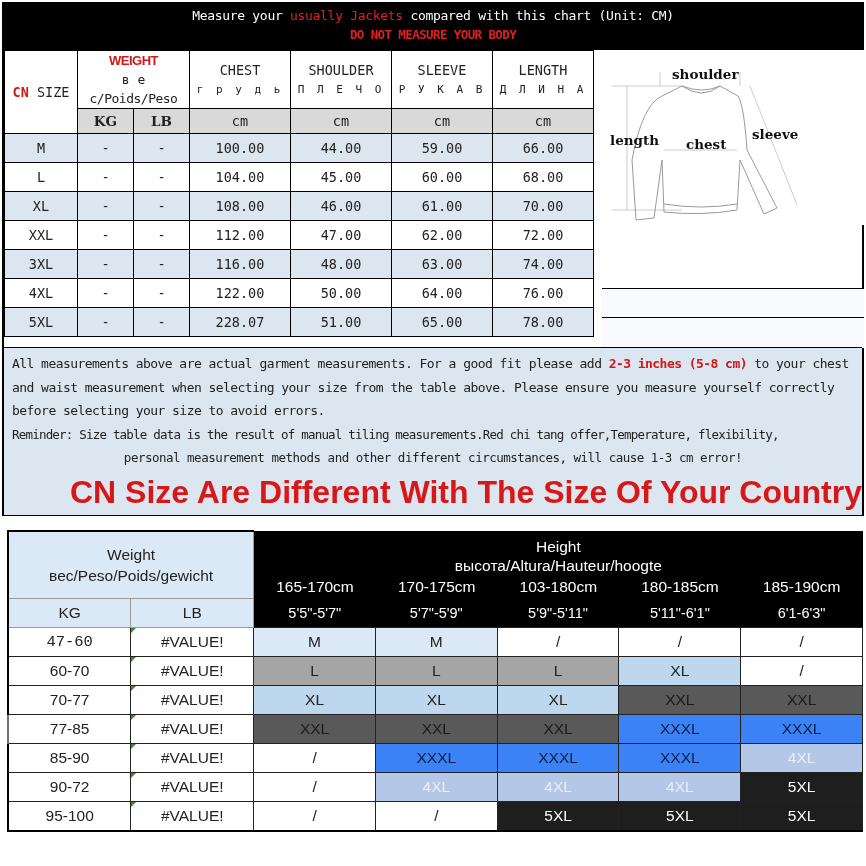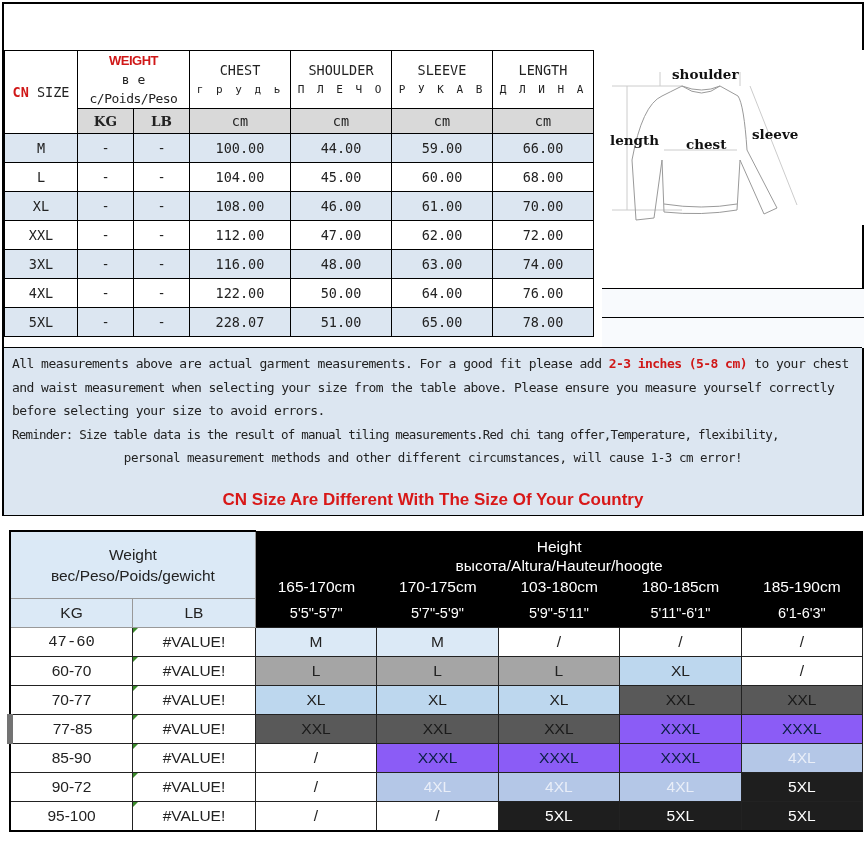--- a/index.html
+++ b/index.html
@@ -28,45 +28,49 @@
   .diag-lbl { position: absolute; font-family: "DejaVu Serif", serif; font-size: 13.5px; color: #111; font-weight: bold; }
 
   .blank1 { position: absolute; left: 598px; top: 222px; width: 262px; height: 28px; background: #f8fafd; border-top: 1px solid #000; }
   .blank2 { position: absolute; left: 598px; top: 250px; width: 262px; height: 30px; background: #f8fafd; border-top: 1px solid #000; }
 
   .notes { position: absolute; left: 0; top: 343px; width: 858px; height: 167px; background: #dce6f1; border-top: 1px solid #000; font-family: "DejaVu Sans Mono", monospace; font-size: 13px; color: #222; }
   .notes .p { padding: 4px 6px 0 8px; line-height: 23.5px; letter-spacing: -0.55px; }
   .notes .hl { color: #d01818; font-weight: bold; }
   .notes .rem { padding: 0 10px 0 8px; line-height: 23.5px; letter-spacing: -0.8px; font-size: 12.5px; }
   .notes .rem2 { text-align: center; line-height: 23.5px; letter-spacing: -0.5px; font-size: 12.5px; }
-  .notes .big { text-align: center; color: #d81818; font-family: "Liberation Sans", sans-serif; font-weight: bold; font-size: 17px; margin-top: 20px; }
+  .notes .big { text-align: right; color: #d81818; font-family: "Liberation Sans", sans-serif; font-weight: bold; font-size: 32px; margin-top: 4px; }
 
   
   .bot { position: absolute; left: 7px; top: 530px; width: 856px; }
   table.ht { border-collapse: collapse; font-family: "Liberation Sans", sans-serif; }
   table.ht td { text-align: center; font-size: 15.5px; color: #222; padding: 0; }
   .wt-hdr { background: #dbe9f6; border: 1px solid #999; }
   .h-hdr { background: #000; color: #fff !important; }
   .wcell { background: #fff; border: 1px solid #888; }
   .c-lb { background: #dbe9f6; }
   .c-gray { background: #a5a5a5; }
   .c-lblue { background: #bdd7ee; }
   .c-dgray { background: #595959; color: #1a1a1a !important; }
-  .c-blue { background: #8b5cf6; color: #0a1f44 !important; }
+  .c-blue { background: #3b82f6; color: #0a1f44 !important; }
   .c-pale { background: #b4c7e7; color: #e9eef8 !important; }
   .c-black { background: #1e1e1e; color: #fff !important; }
   .c-white { background: #fff; }
   table.ht tr.dr td { height: 28px; border: 1px solid #222; }
   .tick { position: relative; }
   .tick::before { content: ""; position: absolute; left: 0; top: 0; border-top: 5px solid #3a8a2a; border-right: 5px solid transparent; }
 </style>
 </head>
 <body>
 
 <div class="top" style="height:514px;">
+  <div class="banner">
+    <div class="l1"><span>Measure your </span><span class="hl">usually Jackets</span><span> compared with this chart (Unit: CM)</span></div>
+    <div class="l2">DO NOT MEASURE YOUR BODY</div>
+  </div>
 
   <table class="sz">
     <colgroup>
       <col style="width:73px">
         <col style="width:56px">
         <col style="width:56px">
         <col style="width:101px">
         <col style="width:101px">
         <col style="width:101px">
         <col style="width:101px">
@@ -260,21 +264,21 @@
     <tr class="dr">
       <td class="wcell" style="border-left:2px solid #000;">70-77</td>
       <td class="wcell tick">#VALUE!</td>
       <td class="c-lblue">XL</td>
       <td class="c-lblue">XL</td>
       <td class="c-lblue">XL</td>
       <td class="c-dgray">XXL</td>
       <td class="c-dgray">XXL</td>
     </tr>
     <tr class="dr">
-      <td class="wcell" style="border-left:6px solid #737373;">77-85</td>
+      <td class="wcell" style="border-left:2px solid #737373;">77-85</td>
       <td class="wcell tick">#VALUE!</td>
       <td class="c-dgray">XXL</td>
       <td class="c-dgray">XXL</td>
       <td class="c-dgray">XXL</td>
       <td class="c-blue">XXXL</td>
       <td class="c-blue">XXXL</td>
     </tr>
     <tr class="dr">
       <td class="wcell" style="border-left:2px solid #000;">85-90</td>
       <td class="wcell tick">#VALUE!</td>

